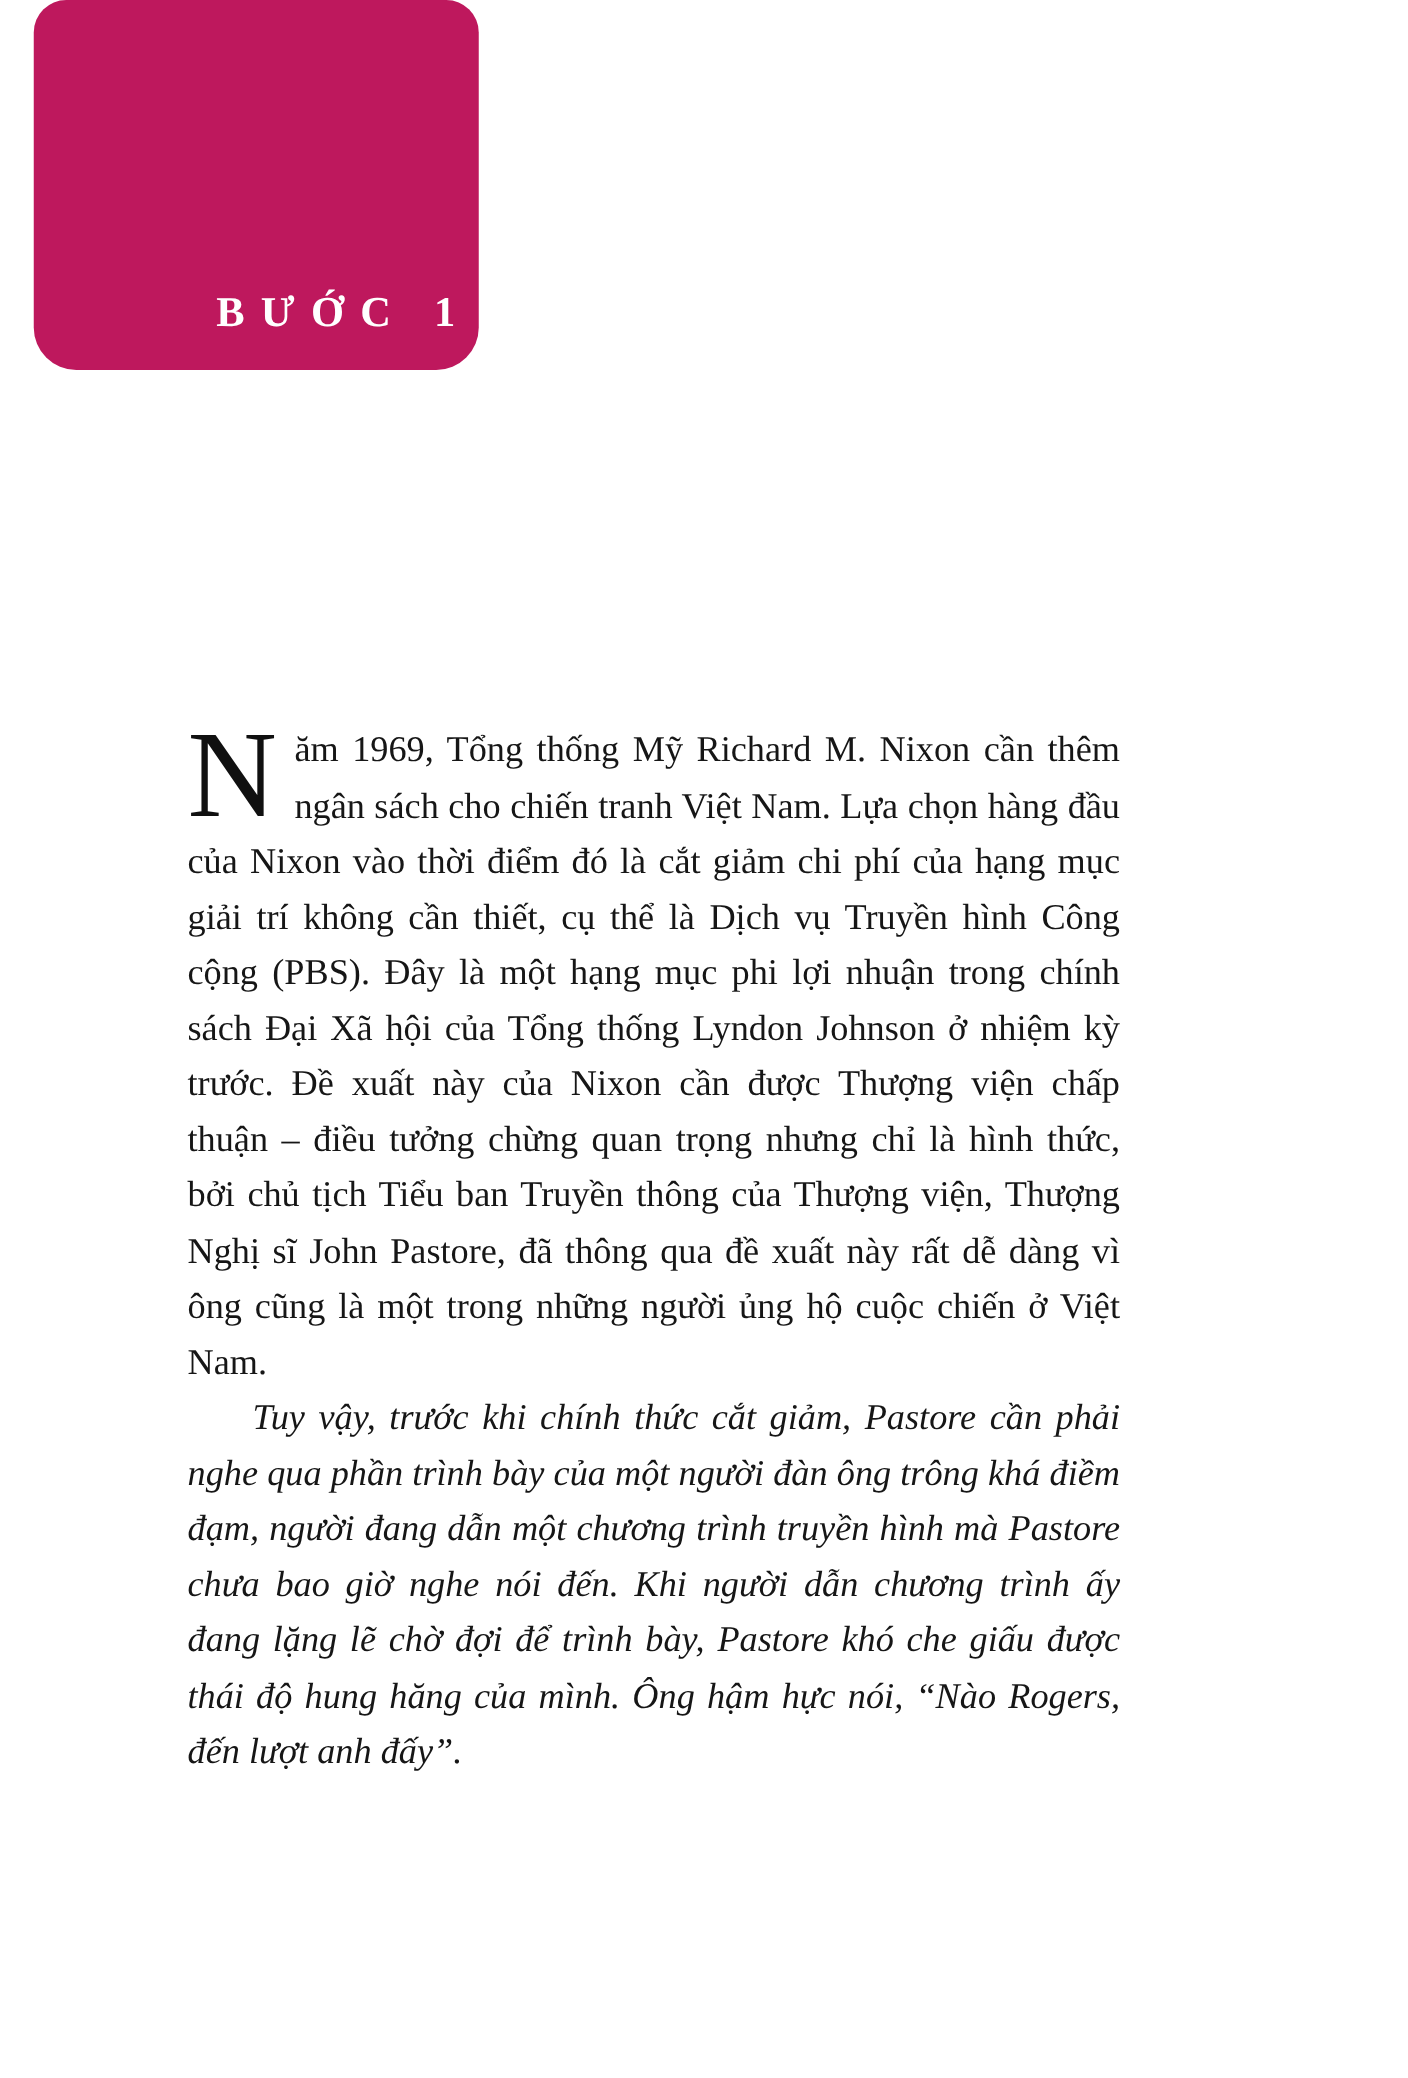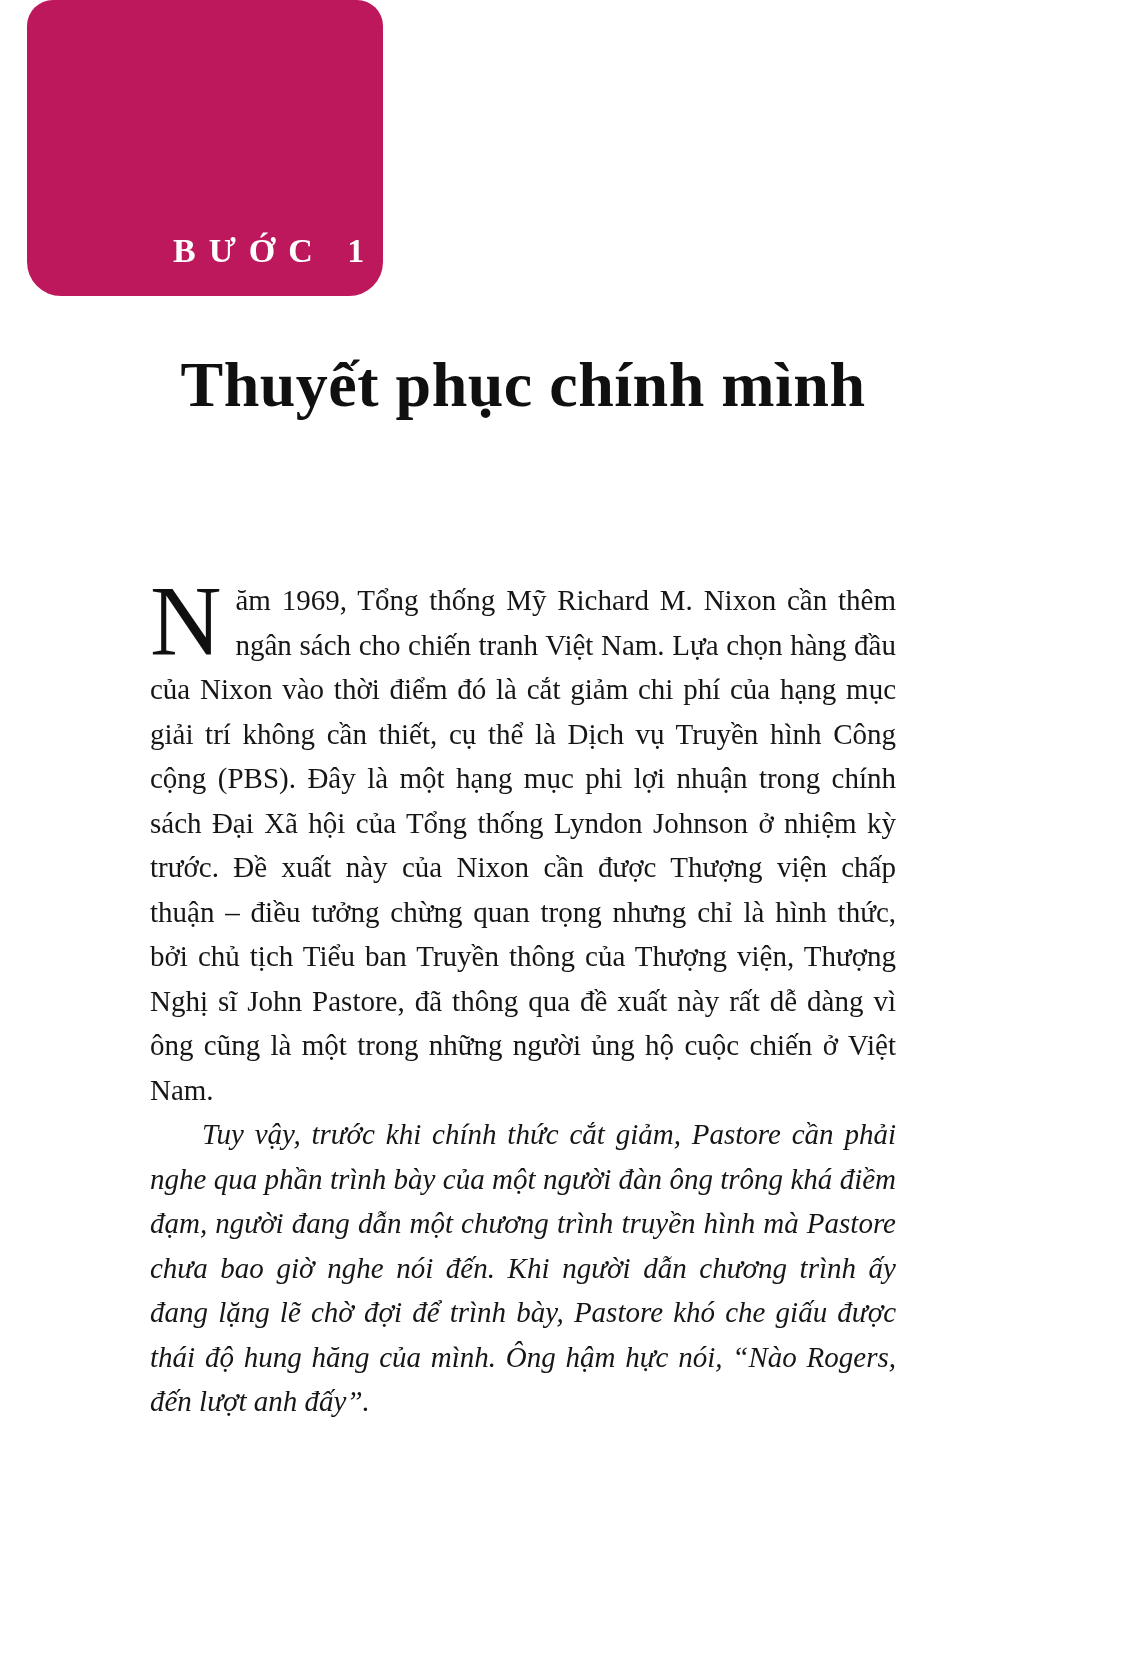--- a/index.html
+++ b/index.html
@@ -77,21 +77,20 @@
 </style>
 </head>
 <body>
 
 <div class="page">
 
   <div class="step-tab">
     <span class="step-label">BƯỚC 1</span>
   </div>
 
-  <h1 class="chapter-title">Thuyết phục chính mình</h1>
 
   <div class="body-text">
     <p class="para para-first">
       <span class="dropcap">N</span><span>ăm 1969, Tổng thống Mỹ Richard M. Nixon cần thêm ngân sách cho chiến tranh Việt Nam. Lựa chọn hàng đầu của Nixon vào thời điểm đó là cắt giảm chi phí của hạng mục giải trí không cần thiết, cụ thể là Dịch vụ Truyền hình Công cộng (PBS). Đây là một hạng mục phi lợi nhuận trong chính sách Đại Xã hội của Tổng thống Lyndon Johnson ở nhiệm kỳ trước. Đề xuất này của Nixon cần được Thượng viện chấp thuận – điều tưởng chừng quan trọng nhưng chỉ là hình thức, bởi chủ tịch Tiểu ban Truyền thông của Thượng viện, Thượng Nghị sĩ John Pastore, đã thông qua đề xuất này rất dễ dàng vì ông cũng là một trong những người ủng hộ cuộc chiến ở Việt Nam.</span>
     </p>
     <p class="para para-indent">Tuy vậy, trước khi chính thức cắt giảm, Pastore cần phải nghe qua phần trình bày của một người đàn ông trông khá điềm đạm, người đang dẫn một chương trình truyền hình mà Pastore chưa bao giờ nghe nói đến. Khi người dẫn chương trình ấy đang lặng lẽ chờ đợi để trình bày, Pastore khó che giấu được thái độ hung hăng của mình. Ông hậm hực nói, “Nào Rogers, đến lượt anh đấy”.</p>
   </div>
 
 </div>
 

